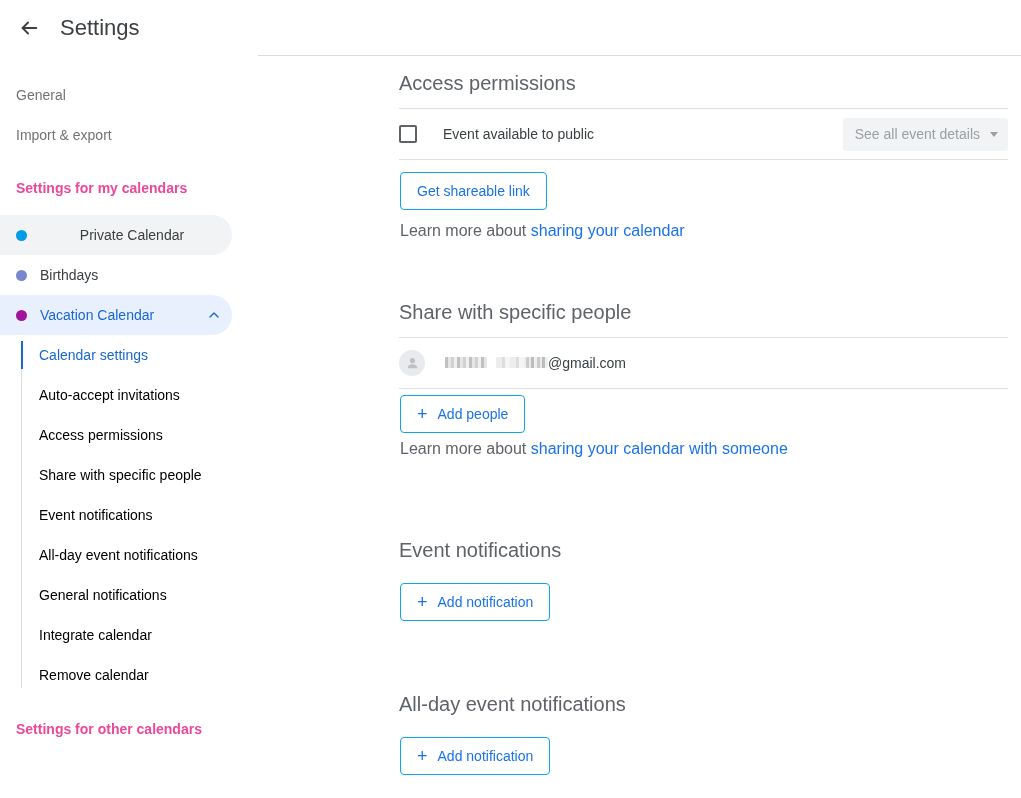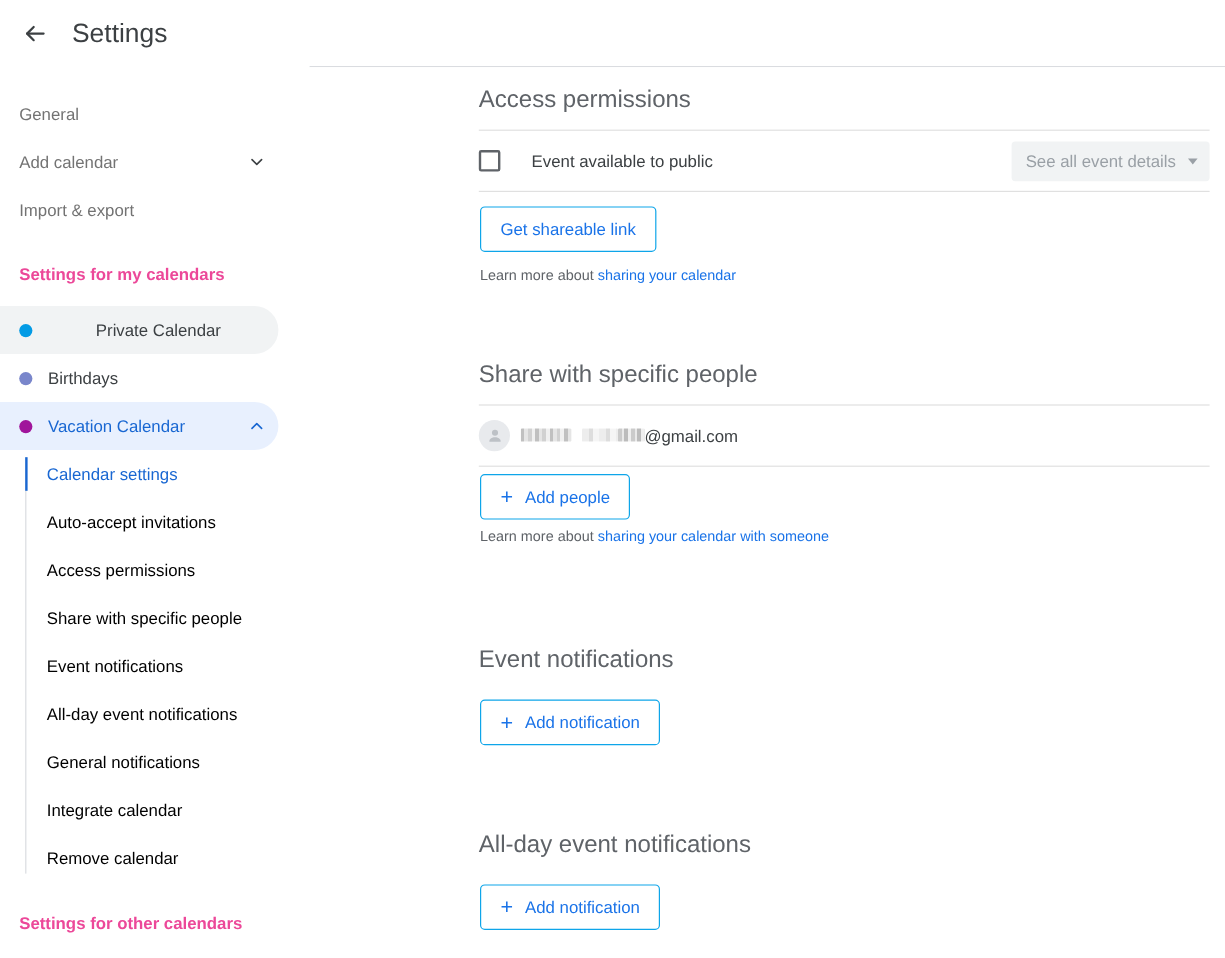--- a/index.html
+++ b/index.html
@@ -176,21 +176,21 @@
     cursor: pointer;
     white-space: nowrap;
   }
   .text-btn .plus {
     font-size: 18px;
     line-height: 1;
     margin-right: 10px;
     color: #1a73e8;
   }
   .learn {
-    font-size: 12px;
+    font-size: 16px;
     color: #5f6368;
     white-space: nowrap;
   }
   .learn a { color: #1a73e8; text-decoration: none; cursor: pointer; }
 
   .dropdown-disabled {
     display: inline-flex;
     align-items: center;
     justify-content: flex-end;
     height: 33px;
@@ -272,28 +272,20 @@
 <div id="header-divider"></div>
 
 <div id="sidebar">
 
   <div style="height:19px"></div>
 
   <div class="nav-top-item">
     <span class="label">General</span>
   </div>
 
-  <div class="nav-top-item">
-    <span class="label">Add calendar</span>
-    <span class="chev">
-      <svg width="16" height="16" viewBox="0 0 24 24" fill="none" stroke="#3c4043" stroke-width="2" stroke-linecap="round" stroke-linejoin="round">
-        <polyline points="6,9 12,15 18,9"></polyline>
-      </svg>
-    </span>
-  </div>
 
   <div class="nav-top-item">
     <span class="label">Import &amp; export</span>
   </div>
 
   <div style="height:25px"></div>
 
   <div class="section-heading">Settings for my calendars</div>
 
   <div style="height:19px"></div>
@@ -388,21 +380,21 @@
   </div>
   <div class="rule" style="position:absolute; left:141px; top:281px;"></div>
 
   <div style="position:absolute; left:141px; top:282px; width:609px; height:50px; display:flex; align-items:center;">
     <div class="avatar">
       <svg width="17" height="17" viewBox="0 0 24 24" fill="#bdc1c6">
         <circle cx="12" cy="8" r="3.6"></circle>
         <path d="M12 13.2c-3.6 0-6.6 2-6.6 4.3v1.1h13.2v-1.1c0-2.3-3-4.3-6.6-4.3z"></path>
       </svg>
     </div>
-    <div style="margin-left:9px; display:flex; align-items:baseline;justify-content:center;">
+    <div style="margin-left:20px; display:flex; align-items:baseline;justify-content:center;">
       <span class="redact b1"></span>
       <span style="display:inline-block;width:9px"></span>
       <span class="redact b2"></span>
       <span class="redact b3"></span>
       <span class="email-text">@gmail.com</span>
     </div>
   </div>
   <div class="rule" style="position:absolute; left:141px; top:332px;"></div>
 
   <button class="text-btn" style="position:absolute; left:142px; top:339px;">

